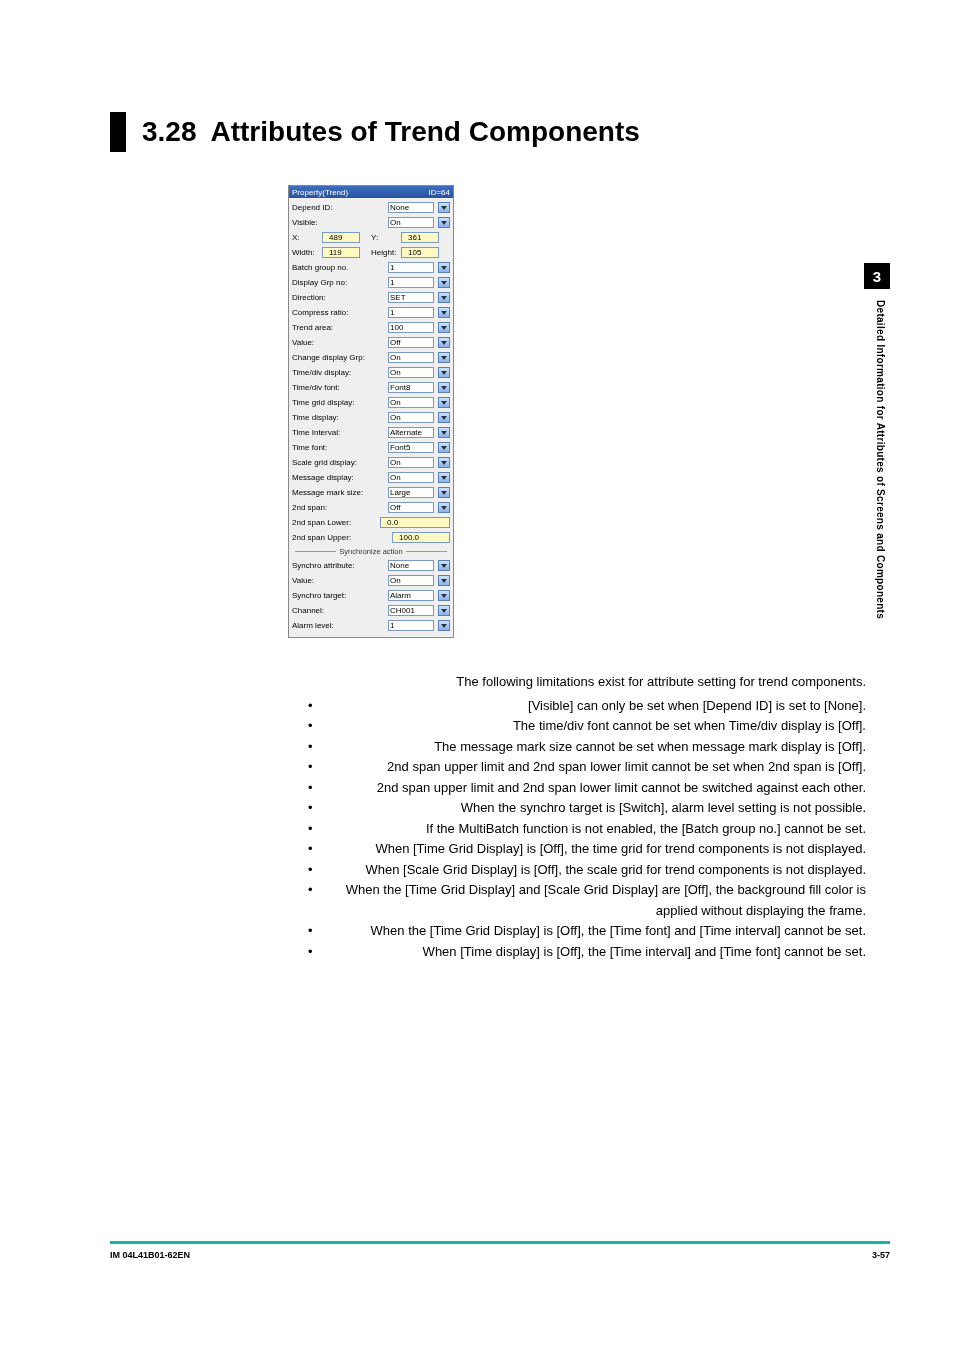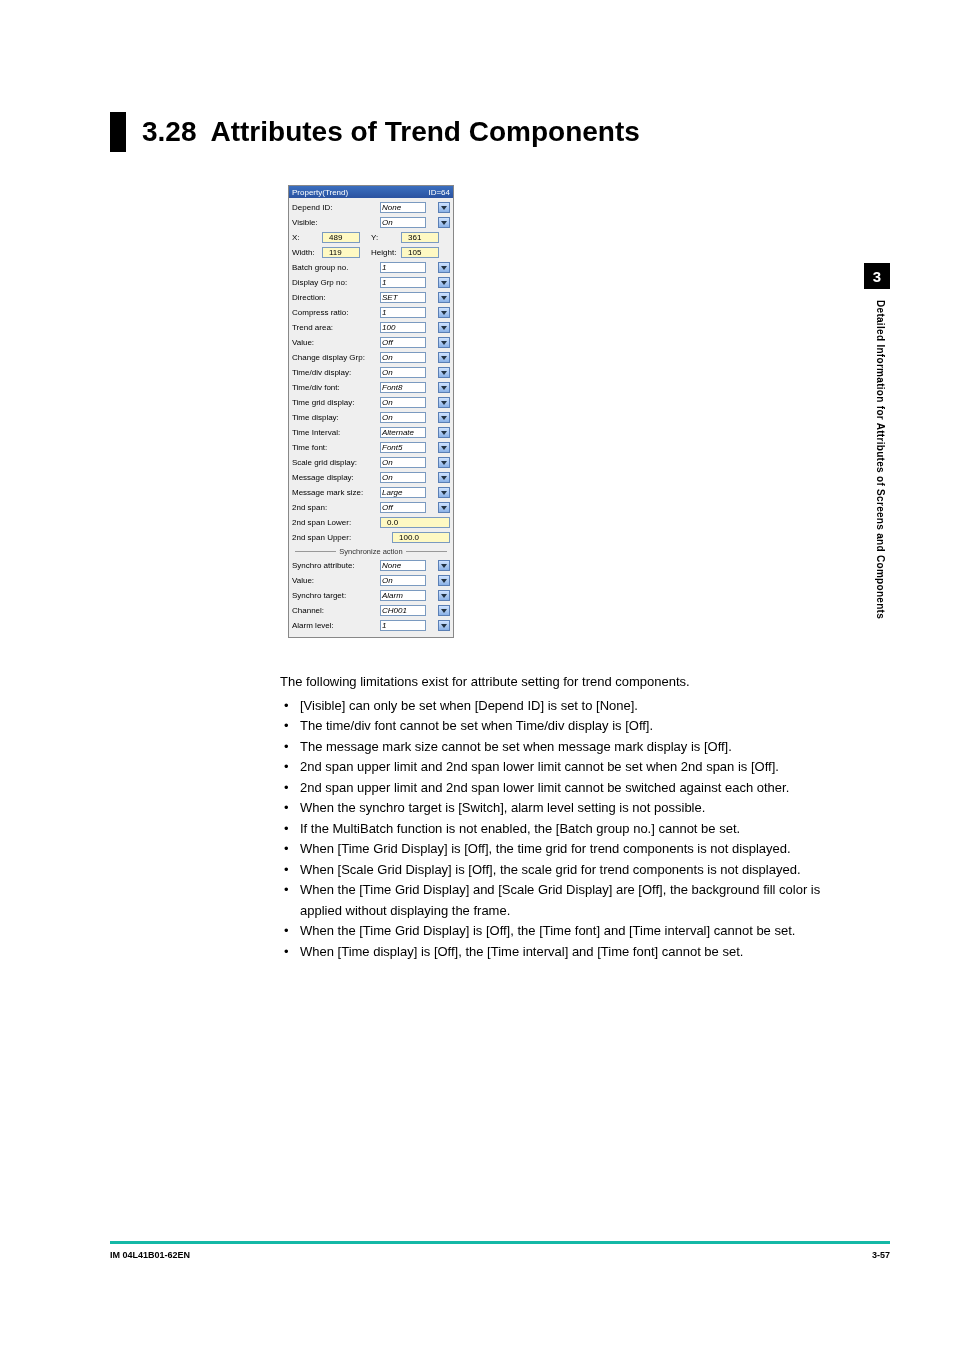--- a/index.html
+++ b/index.html
@@ -90,21 +90,21 @@
   justify-content: space-between;
   padding: 0 3px;
 }
 .panel-body {
   padding: 2px 3px 4px 3px;
 }
 .prow {
   display: flex;
   align-items: center;
   height: 15px;
-  gap: 12px;
+  gap: 4px;
 }
 .plabel {
   flex: 1;
   white-space: nowrap;
   overflow: hidden;
 }
 .pinput {
   width: 46px;
   height: 11px;
   border: 1px solid #7a9ac0;
@@ -116,21 +116,20 @@
 .pval {
   width: 46px;
   height: 11px;
   border: 1px solid #7a9ac0;
   background: #fff;
   font-size: 8px;
   padding: 0 1px;
   box-sizing: border-box;
   display: flex;
   align-items: center;
-  font-style: italic;
 }
 .dd {
   width: 12px;
   height: 11px;
   background: linear-gradient(#cfe3ff, #8ab1e6);
   border: 1px solid #5a7fb5;
   box-sizing: border-box;
   display: flex;
   align-items: center;
   justify-content: center;
@@ -159,24 +158,25 @@
   content: "";
   flex: 1;
   border-top: 1px solid #999;
   margin: 0 3px;
 }
 
 
 .body-area {
   position: absolute;
   top: 672px;
-  left: 280px;
+  left: 304px;
   width: 562px;
   font-size: 13px;
   line-height: 20.5px;
+  text-align: right;
 }
 .intro { margin-bottom: 3px; }
 ul.bullets {
   list-style: none;
   padding: 0;
   margin: 0;
 }
 ul.bullets li {
   position: relative;
   padding-left: 20px;

